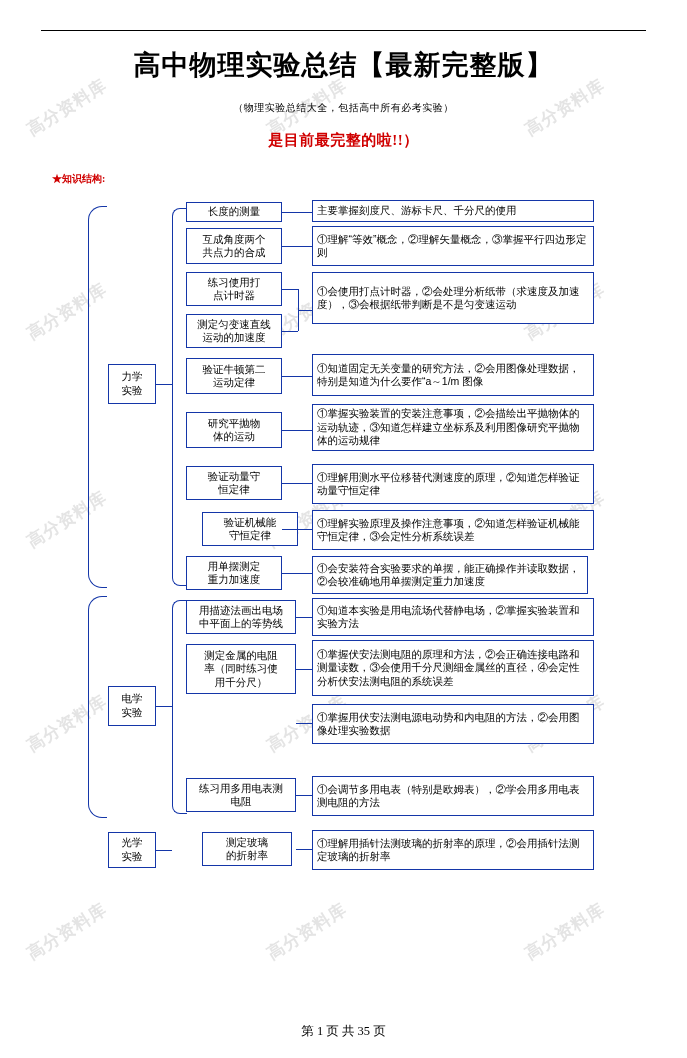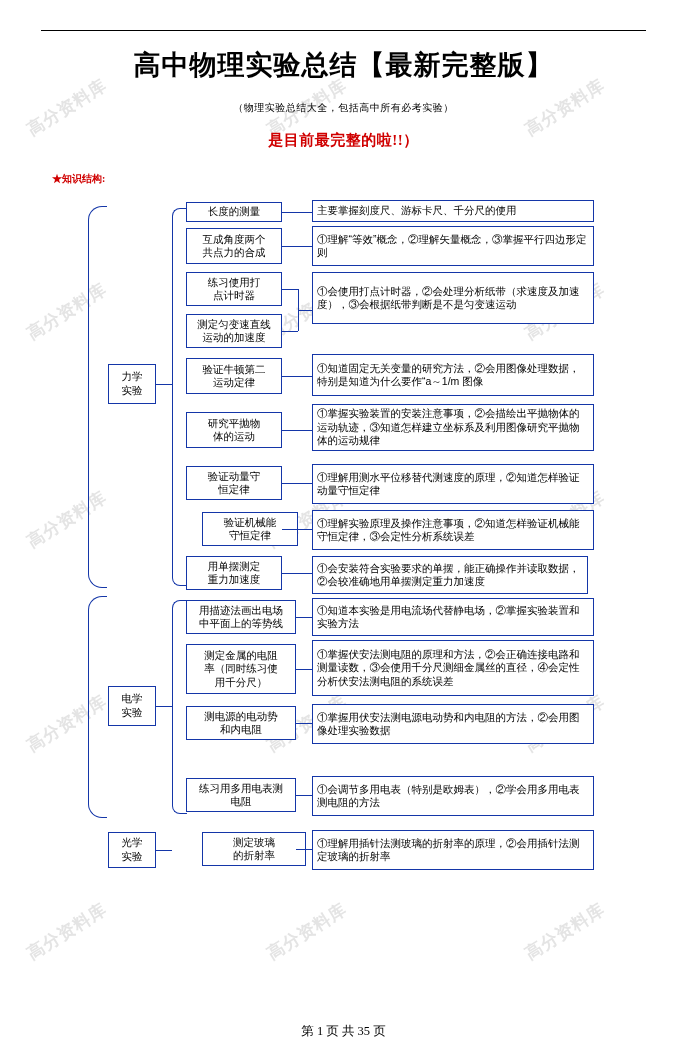--- a/index.html
+++ b/index.html
@@ -246,31 +246,29 @@
 中平面上的等势线</div>
     <div class="ln h" style="left:270px; top:421px; width:16px;"></div>
     <div class="node desc" style="left:286px; top:402px; width:282px; height:38px;">①知道本实验是用电流场代替静电场，②掌握实验装置和实验方法</div>
 
     <div class="node" style="left:160px; top:448px; width:110px; height:50px; white-space:pre-line;">测定金属的电阻
 率（同时练习使
 用千分尺）</div>
     <div class="ln h" style="left:270px; top:473px; width:16px;"></div>
     <div class="node desc" style="left:286px; top:444px; width:282px; height:56px;">①掌握伏安法测电阻的原理和方法，②会正确连接电路和测量读数，③会使用千分尺测细金属丝的直径，④会定性分析伏安法测电阻的系统误差</div>
 
-    <div class="node" style="left:160px; top:510px; width:110px; height:34px; white-space:pre-line;">测电源的电动势
-和内电阻</div>
     <div class="ln h" style="left:270px; top:527px; width:16px;"></div>
     <div class="node desc" style="left:286px; top:508px; width:282px; height:40px;">①掌握用伏安法测电源电动势和内电阻的方法，②会用图像处理实验数据</div>
 
     <div class="node" style="left:160px; top:582px; width:110px; height:34px; white-space:pre-line;">练习用多用电表测
 电阻</div>
     <div class="ln h" style="left:270px; top:599px; width:16px;"></div>
     <div class="node desc" style="left:286px; top:580px; width:282px; height:40px;">①会调节多用电表（特别是欧姆表），②学会用多用电表测电阻的方法</div>
 
-    <div class="node" style="left:176px; top:636px; width:104px; height:34px; white-space:pre-line;">测定玻璃
+    <div class="node" style="left:176px; top:636px; width:90px; height:34px; white-space:pre-line;">测定玻璃
 的折射率</div>
     <div class="ln h" style="left:270px; top:653px; width:16px;"></div>
     <div class="node desc" style="left:286px; top:634px; width:282px; height:40px;">①理解用插针法测玻璃的折射率的原理，②会用插针法测定玻璃的折射率</div>
 
   </div>
 
   <div class="footer">第 1 页  共 35 页</div>
 </div>
 
 </body></html>

